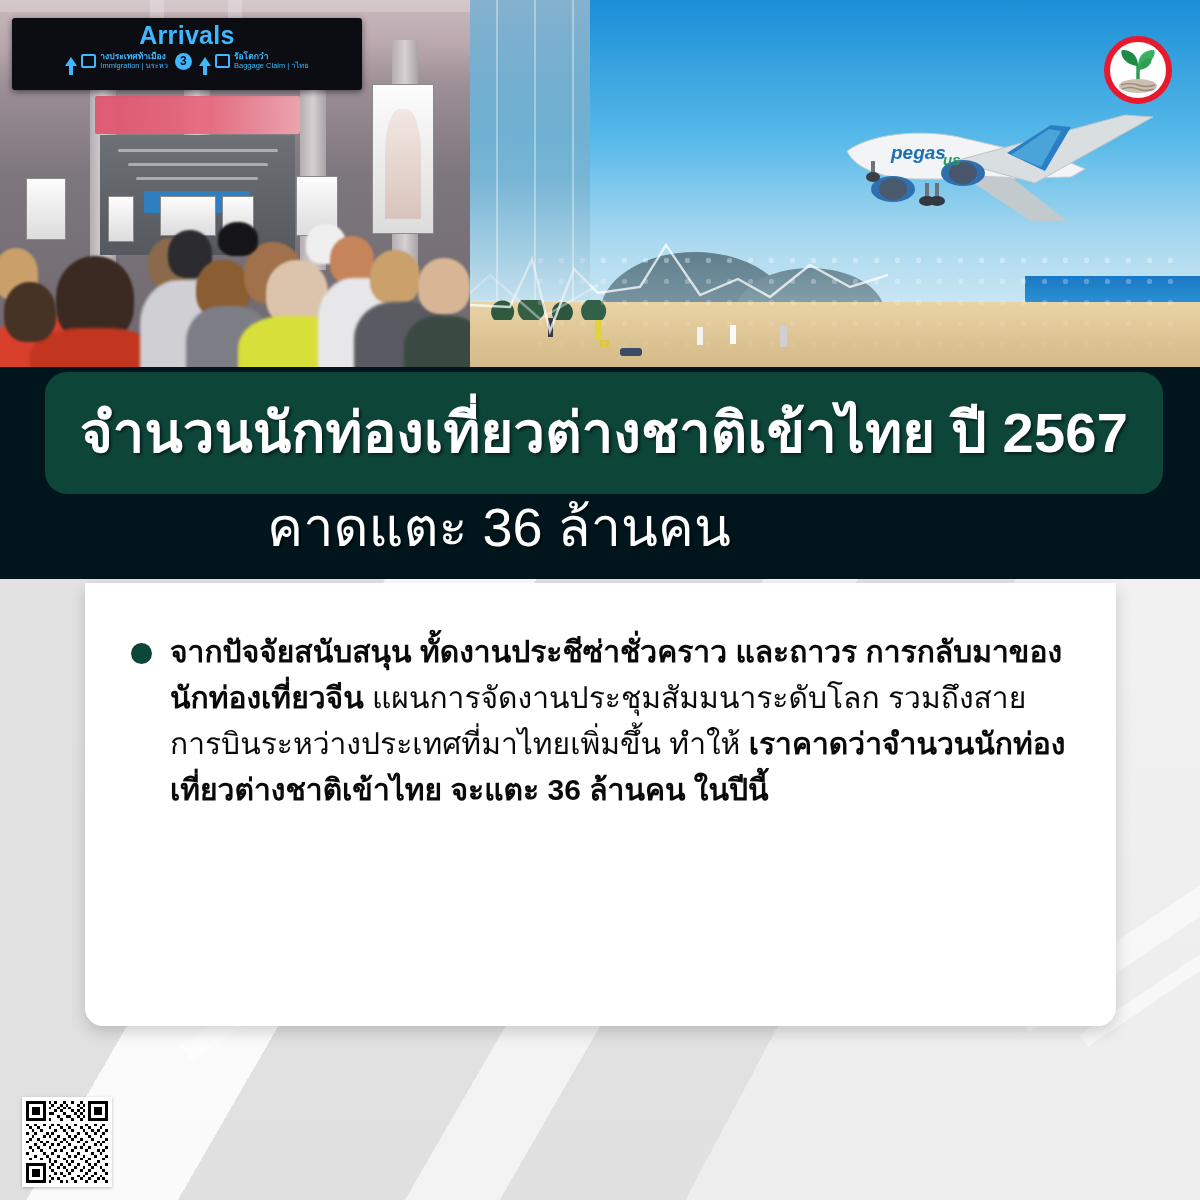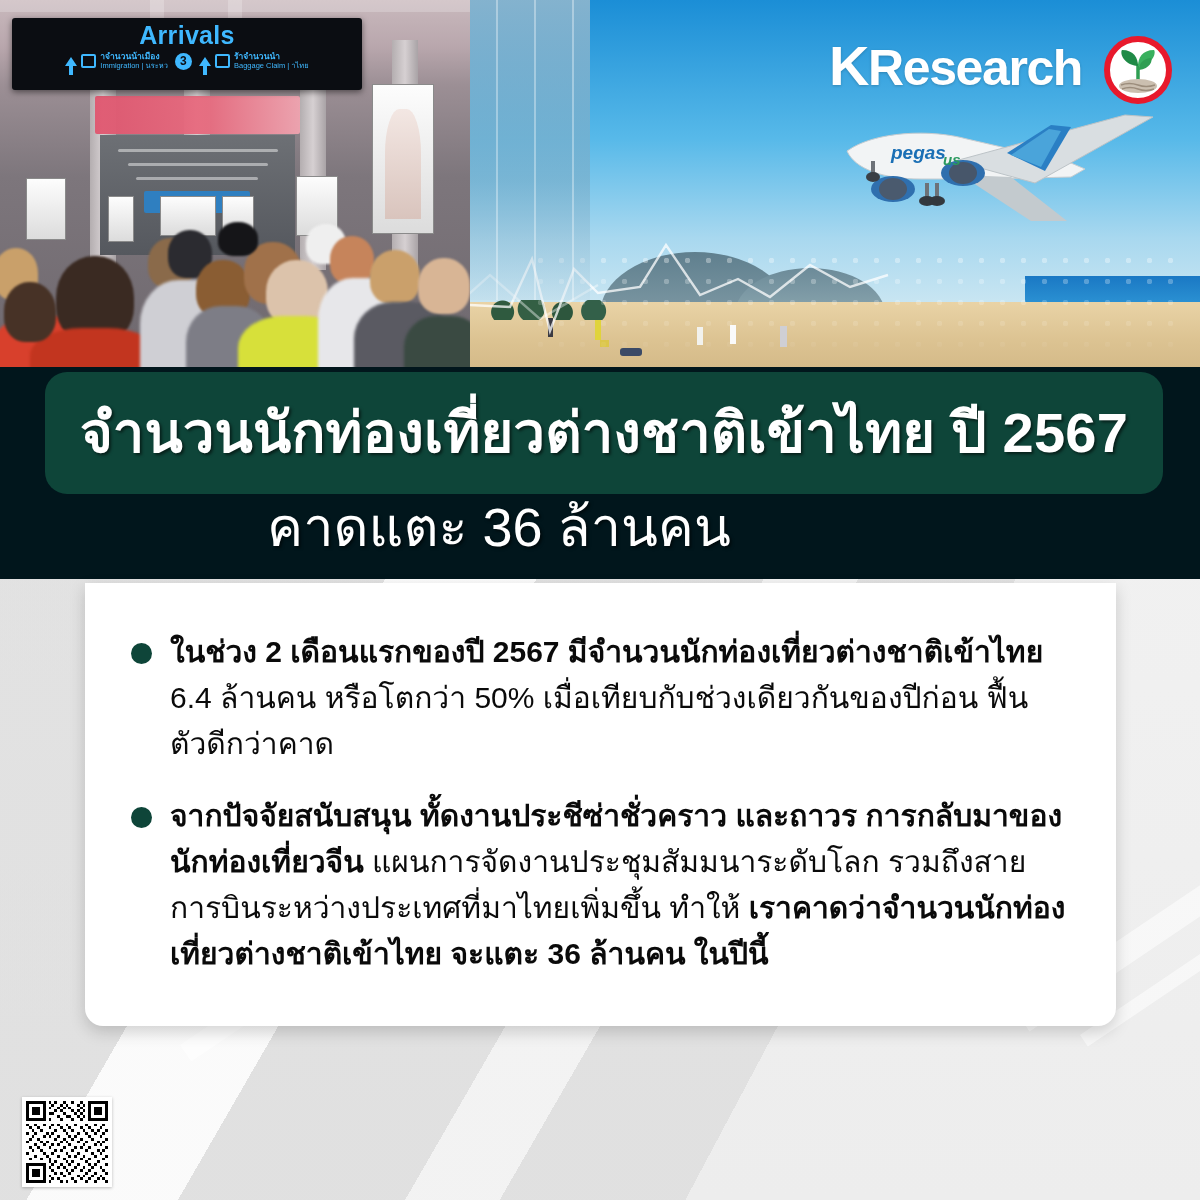--- a/index.html
+++ b/index.html
@@ -303,30 +303,30 @@
         <div class="ad-person" style="left:12px; top:24px; width:36px; height:110px; border-radius:40% 40% 0 0;"></div>
       </div>
 
       <div class="arr-sign">
         <div class="arr-title">Arrivals</div>
         <div class="arr-row">
           <div class="arr-seg">
             <span class="arr-up"></span>
             <span class="arr-box"></span>
             <span class="arr-txt">
-              <b>าจำนวนน้าเมือง</b>
+              <b>างประเทศท้าเมือง</b>
               <span>Immigration | นระหว</span>
             </span>
           </div>
           <div class="arr-num">3</div>
           <div class="arr-seg">
             <span class="arr-up"></span>
             <span class="arr-box"></span>
             <span class="arr-txt">
-              <b>รัาจำนวนน๋า</b>
+              <b>รัอโตกว๋า</b>
               <span>Baggage Claim | าไทย</span>
             </span>
           </div>
         </div>
       </div>
 
       <div class="crowd">
         <div class="body-sh" style="left:-10px; top:96px; width:120px; height:80px; background:#d8402c;"></div>
         <div class="head" style="left:56px; top:36px; width:78px; height:86px; background:#3a2a22;"></div>
         <div class="body-sh" style="left:30px; top:108px; width:130px; height:70px; background:#c2351f;"></div>
@@ -368,47 +368,40 @@
         <ellipse cx="38" cy="72" rx="7" ry="5" fill="#3a3f45"></ellipse>
         <rect x="90" y="78" width="4" height="16" fill="#6d7278"></rect>
         <ellipse cx="92" cy="96" rx="8" ry="5" fill="#33383e"></ellipse>
         <rect x="100" y="78" width="4" height="16" fill="#6d7278"></rect>
         <ellipse cx="102" cy="96" rx="8" ry="5" fill="#33383e"></ellipse>
         <text x="56" y="54" font-family="Liberation Sans, sans-serif" font-size="19" font-style="italic" font-weight="700" fill="#1a6fb5">pegas</text>
         <text x="108" y="60" font-family="Liberation Sans, sans-serif" font-size="15" font-style="italic" font-weight="700" fill="#2a9a5f">us</text>
       </g>
     </svg>
 
-    <div class="logo">
-      <span class="k">K</span><span>Research</span>
-    </div>
     <div class="logo-mark" style="border-color: rgb(232, 25, 44);">
       <svg viewBox="0 0 56 56" width="56" height="56">
         <path d="M28 42 L28 22" stroke="#2f9e52" stroke-width="3.5" fill="none"></path>
         <path d="M27 24 C12 22, 10 10, 12 8 C24 8, 28 16, 28 24 Z" fill="#1f8a46"></path>
         <path d="M29 24 C44 22, 46 10, 44 8 C32 8, 28 16, 28 24 Z" fill="#39b05e"></path>
         <path d="M29 28 C40 27, 43 18, 41 16 C32 17, 29 22, 29 28 Z" fill="#2f9e52"></path>
         <ellipse cx="28" cy="44" rx="19" ry="7" fill="#cbbfb0"></ellipse>
         <path d="M11 43 q8 -3 17 0 q8 3 17 0" stroke="#9c8d7c" stroke-width="1.4" fill="none"></path>
         <path d="M12 47 q8 -3 16 0 q8 3 16 0" stroke="#9c8d7c" stroke-width="1.4" fill="none"></path>
       </svg>
     </div>
   </div>
 
   <div class="black-band"></div>
   <div class="title-box" style="background: rgb(14, 69, 57);">
     <div class="title-text">จำนวนนักท่องเที่ยวต่างชาติเข้าไทย ปี 2567</div>
   </div>
   <div class="subtitle">คาดแตะ 36 ล้านคน</div>
 
   <div class="card">
-    <div class="bullet-row">
-      <span class="dot" style="background: rgb(14, 69, 57);"></span>
-      <div class="bullet-text"><b>ในช่วง 2 เดือนแรกของปี 2567 มีจำนวนนักท่องเที่ยวต่างชาติเข้าไทย </b><span>6.4 ล้านคน หรือโตกว่า 50% เมื่อเทียบกับช่วงเดียวกันของปีก่อน ฟื้นตัวดีกว่าคาด</span></div>
-    </div>
     <div class="bullet-row">
       <span class="dot" style="background: rgb(14, 69, 57);"></span>
       <div class="bullet-text"><b>จากปัจจัยสนับสนุน ทั้ดงานประชีซ่าชั่วคราว และถาวร การกลับมาของนักท่องเที่ยวจีน </b><span>แผนการจัดงานประชุมสัมมนาระดับโลก รวมถึงสายการบินระหว่างประเทศที่มาไทยเพิ่มขึ้น ทำให้ </span><b>เราคาดว่าจำนวนนักท่องเที่ยวต่างชาติเข้าไทย จะแตะ 36 ล้านคน ในปีนี้</b></div>
     </div>
   </div>
 
   <div class="qr">
     <svg width="82" height="82" viewBox="0 0 29 29" shape-rendering="crispEdges">
       <rect width="29" height="29" fill="#fff"></rect>
       <g fill="#000">

